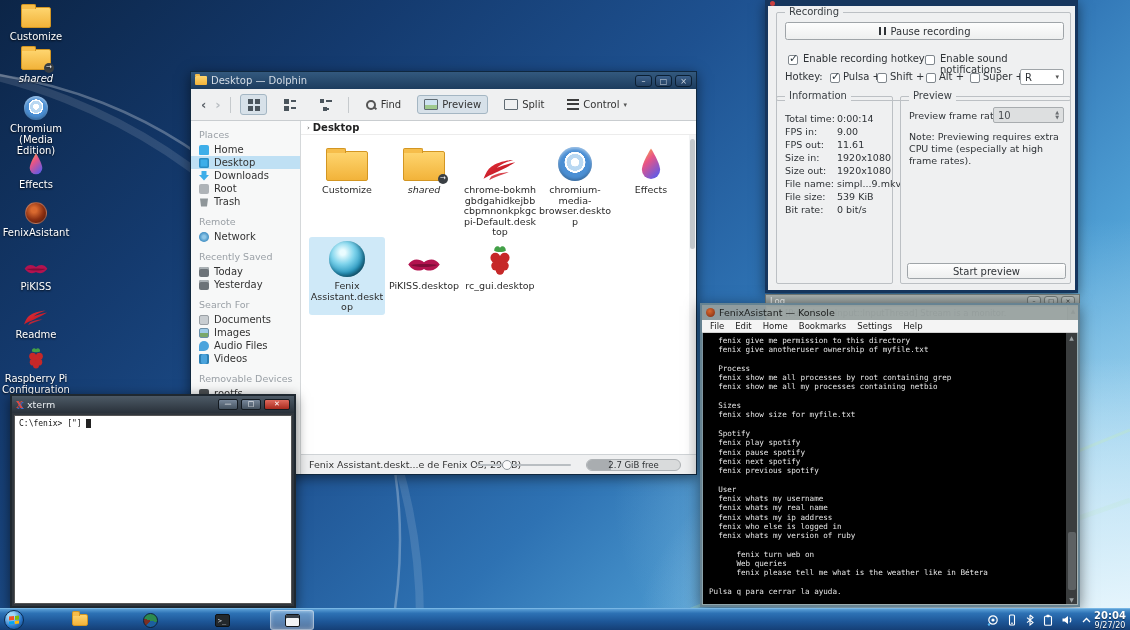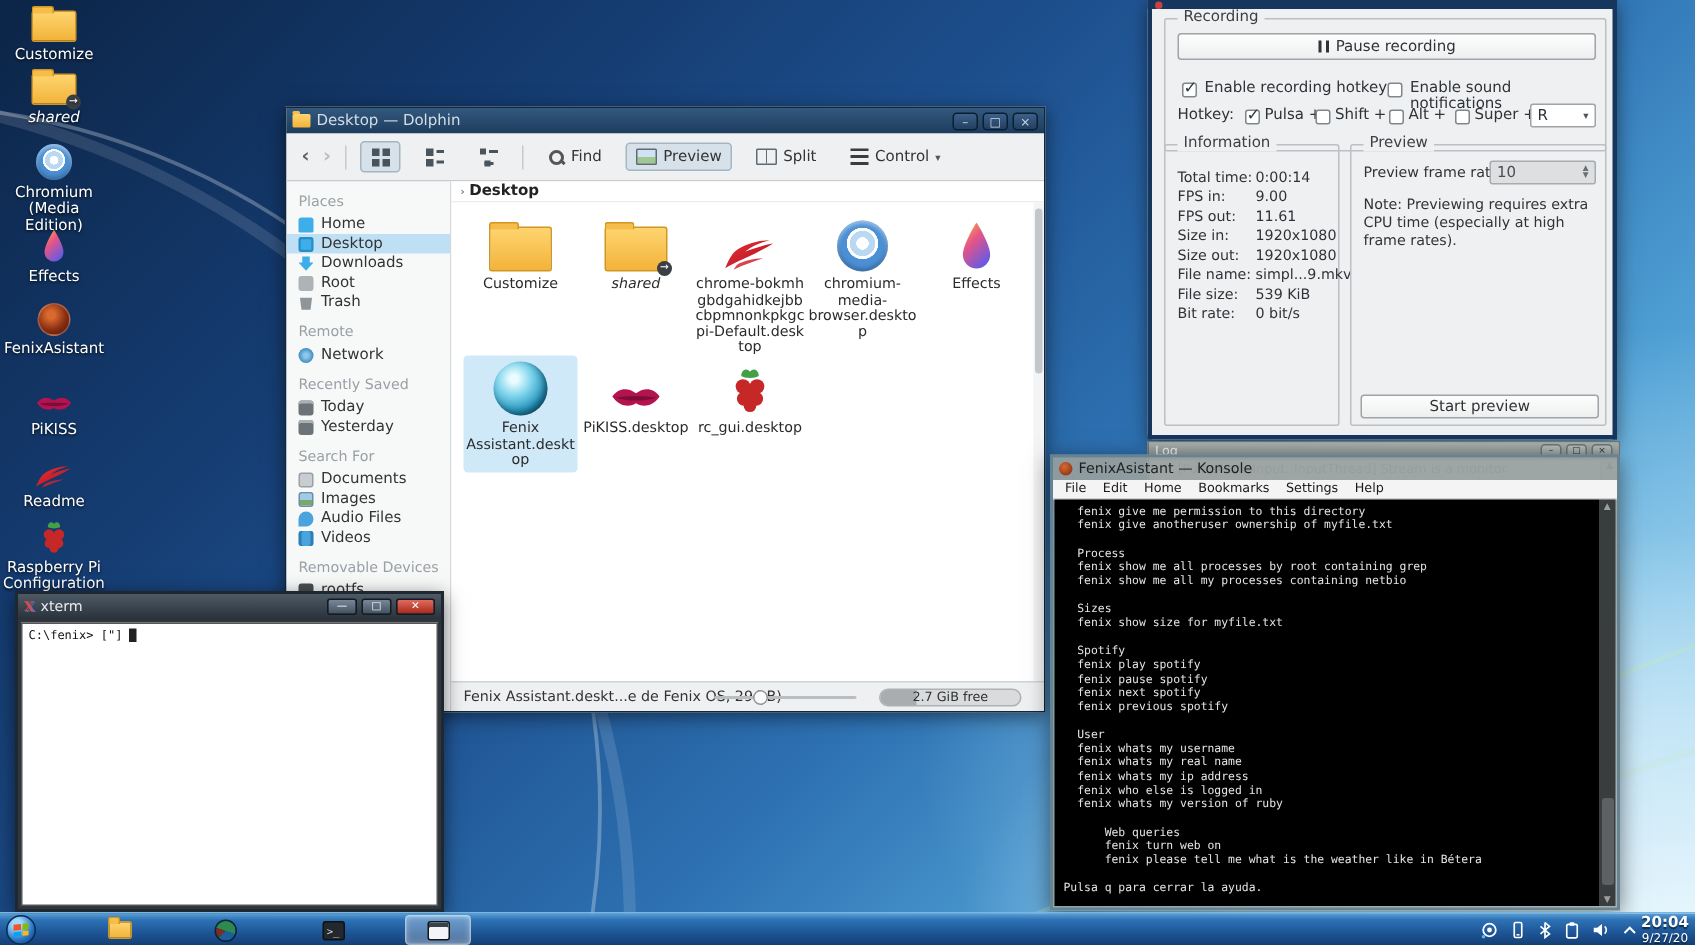--- a/index.html
+++ b/index.html
@@ -585,22 +585,22 @@
         <div class="tline">  fenix next spotify</div>
         <div class="tline">  fenix previous spotify</div>
         <div class="tline">&nbsp;</div>
         <div class="tline">  User</div>
         <div class="tline">  fenix whats my username</div>
         <div class="tline">  fenix whats my real name</div>
         <div class="tline">  fenix whats my ip address</div>
         <div class="tline">  fenix who else is logged in</div>
         <div class="tline">  fenix whats my version of ruby</div>
         <div class="tline">&nbsp;</div>
+        <div class="tline">      fenix turn web on</div>
         <div class="tline">      Web queries</div>
-        <div class="tline">      fenix turn web on</div>
         <div class="tline">      fenix please tell me what is the weather like in Bétera</div>
         <div class="tline">&nbsp;</div>
         <div class="tline">Pulsa q para cerrar la ayuda.</div>
         <div class="tline">&nbsp;</div>
       </div>
     <div id="k-scroll">
       <span class="k-arrow" style="top:1px">▲</span>
       <span class="thumb"></span>
       <span class="k-arrow" style="bottom:1px">▼</span>
     </div>

